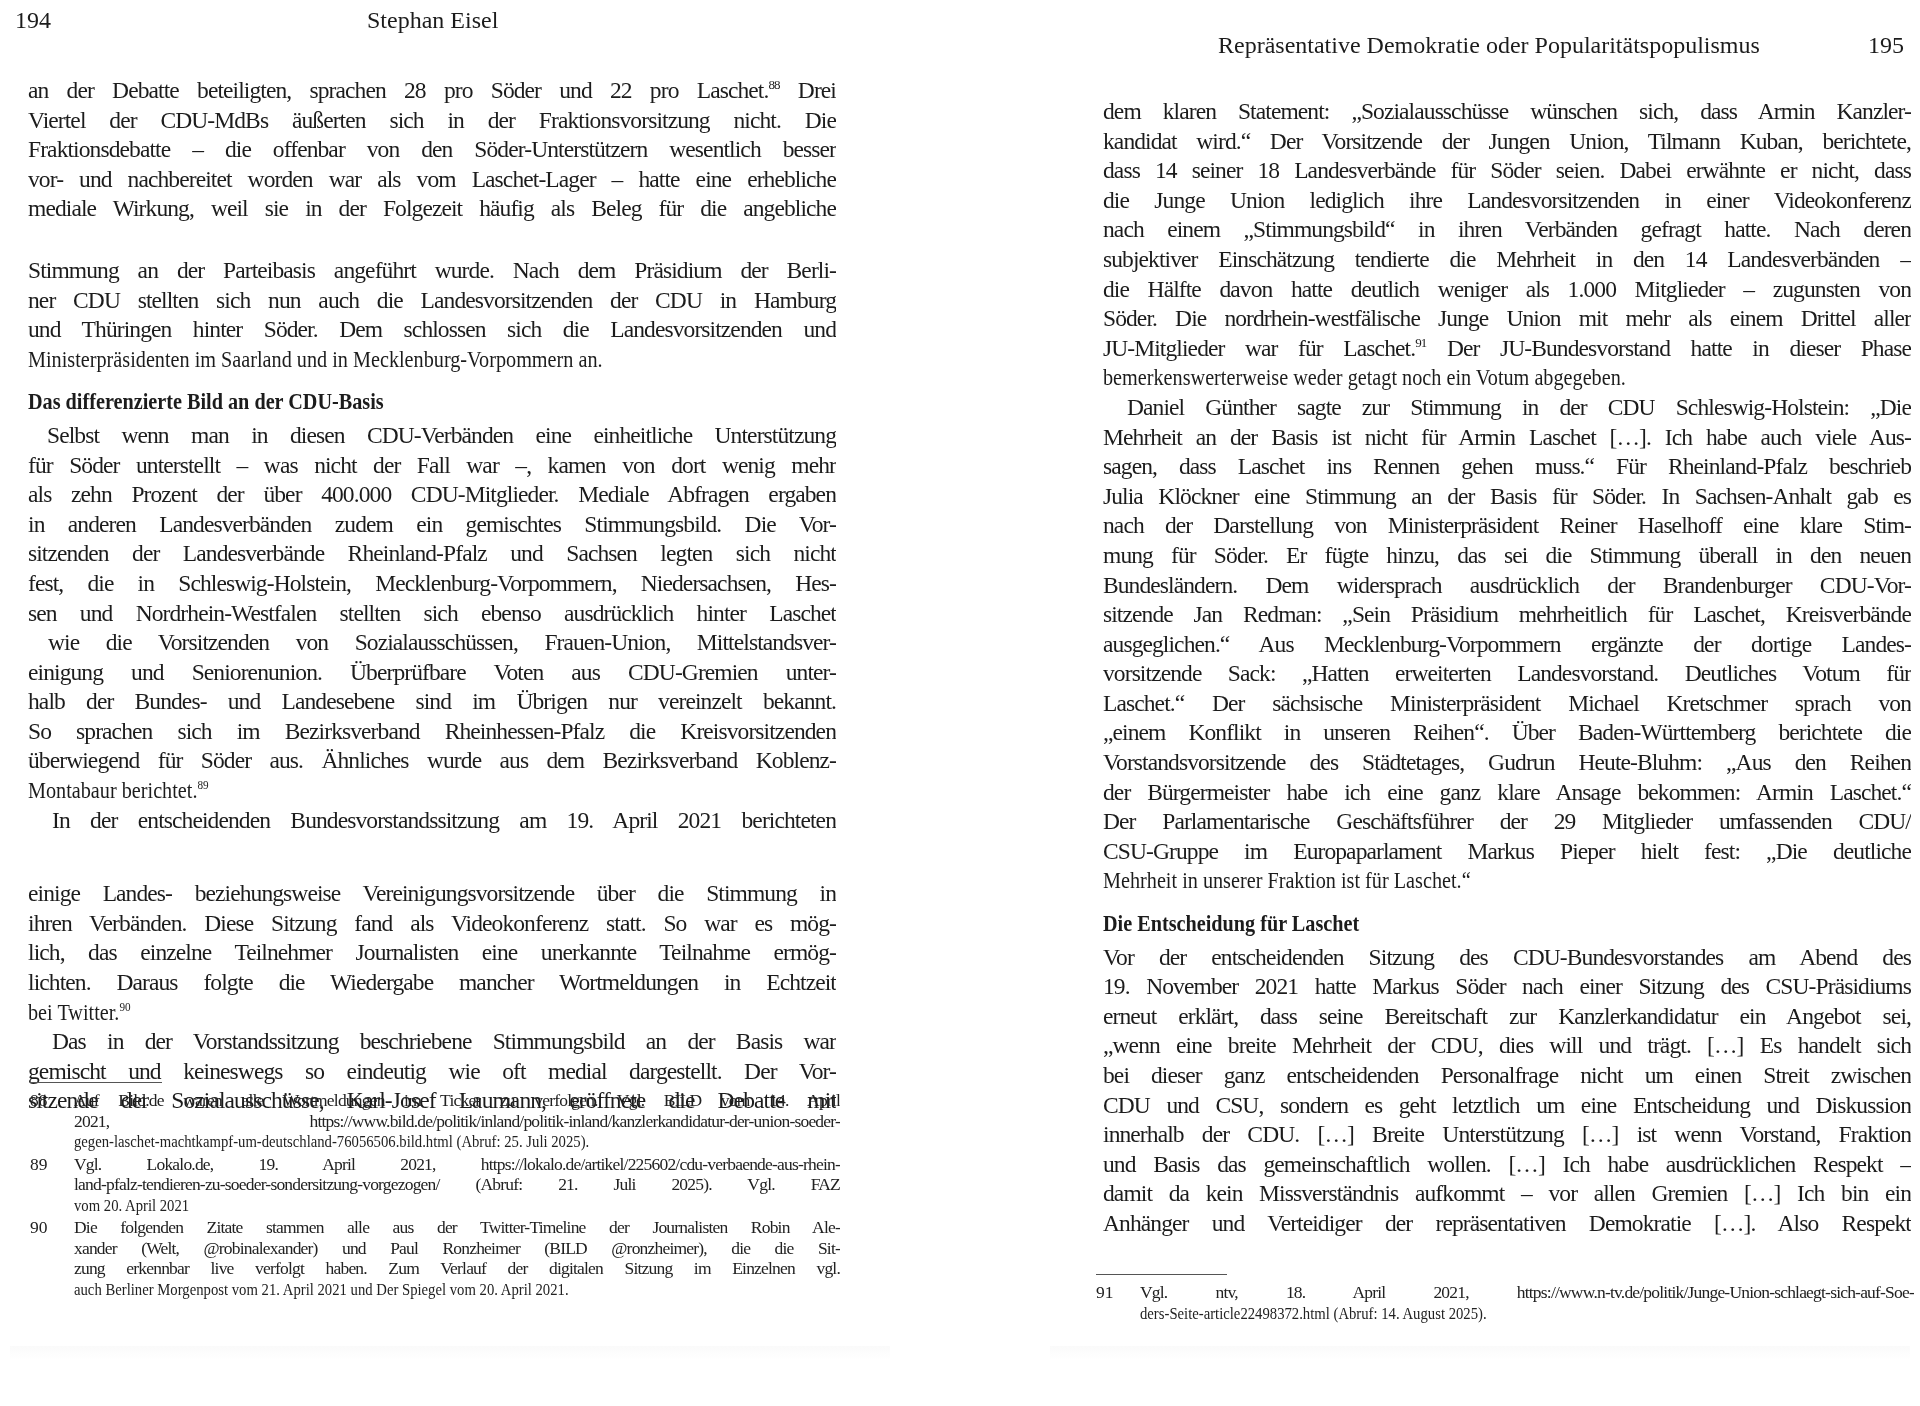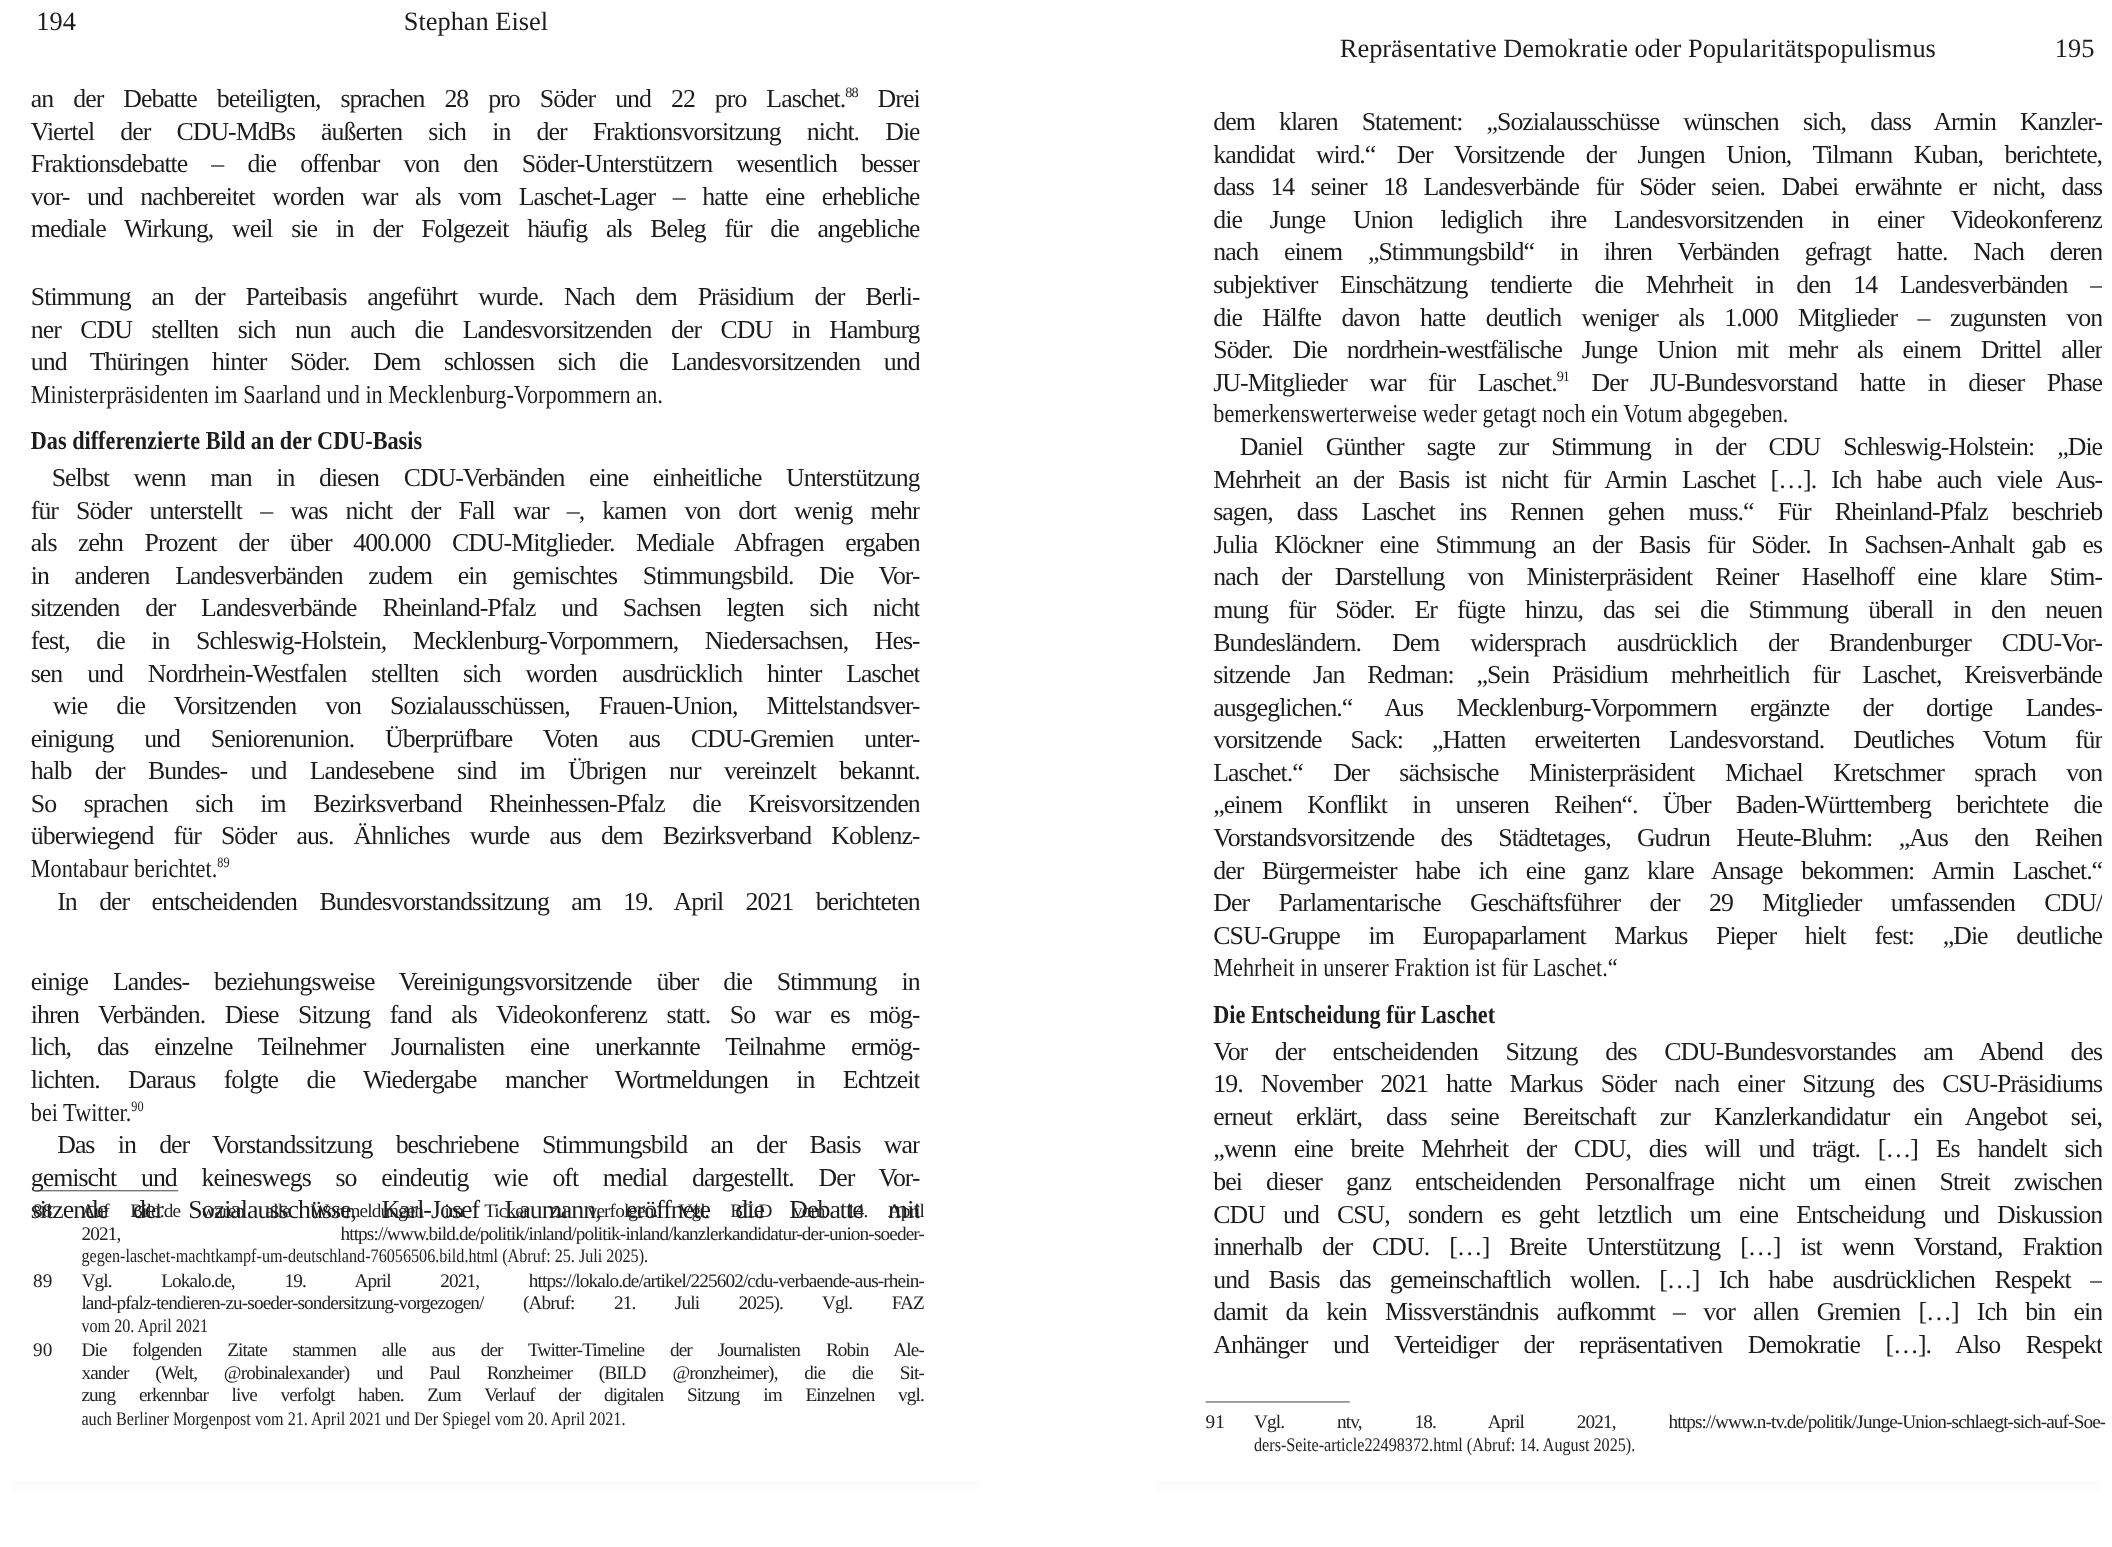--- a/index.html
+++ b/index.html
@@ -35,42 +35,42 @@
   .fn .num { position: absolute; left: 0; top: 0; }
   .fn .txt { position: absolute; left: 44px; right: 0; top: 0; }
   .fn .fl { display: block; white-space: nowrap; height: 20.5px; }
   .fn .fl.j { text-align: justify; text-align-last: justify; white-space: normal; overflow: hidden; }
   .gap { height: 13px; }
 </style>
 </head>
 <body>
 
 <div class="page left">
-  <div class="pno" style="left:33px; top:8px;">194</div>
+  <div class="pno" style="left:15px; top:8px;">194</div>
   <div class="runhead" style="left:367px; top:8px;">Stephan Eisel</div>
   <div class="body" id="left-body" style="left:28px; top:76px; width:808px;">
       <div class="line j" style="letter-spacing: -0.9px; word-spacing: -2px;"><span>an der Debatte beteiligten, sprachen 28 pro Söder und 22 pro Laschet.</span><sup>88</sup><span> Drei</span></div>
       <div class="line j" style="letter-spacing: -0.9px; word-spacing: -2px;"><span>Viertel der CDU-MdBs äußerten sich in der Fraktionsvorsitzung nicht. Die</span></div>
       <div class="line j" style="letter-spacing: -0.9px; word-spacing: -2px;"><span>Fraktionsdebatte – die offenbar von den Söder-Unterstützern wesentlich besser</span></div>
       <div class="line j" style="letter-spacing: -0.9px; word-spacing: -2px;"><span>vor- und nachbereitet worden war als vom Laschet-Lager – hatte eine erhebliche</span></div>
       <div class="line j" style="letter-spacing: -0.9px; word-spacing: -2px;"><span>mediale Wirkung, weil sie in der Folgezeit häufig als Beleg für die angebliche</span></div>
       <div class="line j" style="letter-spacing: -0.9px; word-spacing: -2px; margin-top: 32px;"><span>Stimmung an der Parteibasis angeführt wurde. Nach dem Präsidium der Berli-</span></div>
       <div class="line j" style="letter-spacing: -0.9px; word-spacing: -2px;"><span>ner CDU stellten sich nun auch die Landesvorsitzenden der CDU in Hamburg</span></div>
       <div class="line j" style="letter-spacing: -0.9px; word-spacing: -2px;"><span>und Thüringen hinter Söder. Dem schlossen sich die Landesvorsitzenden und</span></div>
       <div class="line" style="transform: scaleX(0.86);"><span>Ministerpräsidenten im Saarland und in Mecklenburg-Vorpommern an.</span></div>
       <div class="gap"></div>
       <div class="line heading" style="transform: scaleX(0.86);">Das differenzierte Bild an der CDU-Basis</div>
       <div style="height: 4px;"></div>
       <div class="line j" style="letter-spacing: -0.9px; word-spacing: -2px; margin-left: 19px;"><span>Selbst wenn man in diesen CDU-Verbänden eine einheitliche Unterstützung</span></div>
       <div class="line j" style="letter-spacing: -0.9px; word-spacing: -2px;"><span>für Söder unterstellt – was nicht der Fall war –, kamen von dort wenig mehr</span></div>
       <div class="line j" style="letter-spacing: -0.9px; word-spacing: -2px;"><span>als zehn Prozent der über 400.000 CDU-Mitglieder. Mediale Abfragen ergaben</span></div>
       <div class="line j" style="letter-spacing: -0.9px; word-spacing: -2px;"><span>in anderen Landesverbänden zudem ein gemischtes Stimmungsbild. Die Vor-</span></div>
       <div class="line j" style="letter-spacing: -0.9px; word-spacing: -2px;"><span>sitzenden der Landesverbände Rheinland-Pfalz und Sachsen legten sich nicht</span></div>
       <div class="line j" style="letter-spacing: -0.9px; word-spacing: -2px;"><span>fest, die in Schleswig-Holstein, Mecklenburg-Vorpommern, Niedersachsen, Hes-</span></div>
-      <div class="line j" style="letter-spacing: -0.9px; word-spacing: -2px;"><span>sen und Nordrhein-Westfalen stellten sich worden ausdrücklich hinter Laschet</span></div>
+      <div class="line j" style="letter-spacing: -0.9px; word-spacing: -2px;"><span>sen und Nordrhein-Westfalen stellten sich ebenso ausdrücklich hinter Laschet</span></div>
       <div class="line j" style="letter-spacing: -0.9px; word-spacing: -2px; margin-left: 20px;"><span>wie die Vorsitzenden von Sozialausschüssen, Frauen-Union, Mittelstandsver-</span></div>
       <div class="line j" style="letter-spacing: -0.9px; word-spacing: -2px;"><span>einigung und Seniorenunion. Überprüfbare Voten aus CDU-Gremien unter-</span></div>
       <div class="line j" style="letter-spacing: -0.9px; word-spacing: -2px;"><span>halb der Bundes- und Landesebene sind im Übrigen nur vereinzelt bekannt.</span></div>
       <div class="line j" style="letter-spacing: -0.9px; word-spacing: -2px;"><span>So sprachen sich im Bezirksverband Rheinhessen-Pfalz die Kreisvorsitzenden</span></div>
       <div class="line j" style="letter-spacing: -0.9px; word-spacing: -2px;"><span>überwiegend für Söder aus. Ähnliches wurde aus dem Bezirksverband Koblenz-</span></div>
       <div class="line" style="transform: scaleX(0.86);"><span>Montabaur berichtet.</span><sup>89</sup></div>
       <div class="line j indent" style="letter-spacing: -0.9px; word-spacing: -2px;"><span>In der entscheidenden Bundesvorstandssitzung am 19. April 2021 berichteten</span></div>
       <div class="line j" style="letter-spacing: -0.9px; word-spacing: -2px; margin-top: 44px;"><span>einige Landes- beziehungsweise Vereinigungsvorsitzende über die Stimmung in</span></div>
       <div class="line j" style="letter-spacing: -0.9px; word-spacing: -2px;"><span>ihren Verbänden. Diese Sitzung fand als Videokonferenz statt. So war es mög-</span></div>
       <div class="line j" style="letter-spacing: -0.9px; word-spacing: -2px;"><span>lich, das einzelne Teilnehmer Journalisten eine unerkannte Teilnahme ermög-</span></div>

